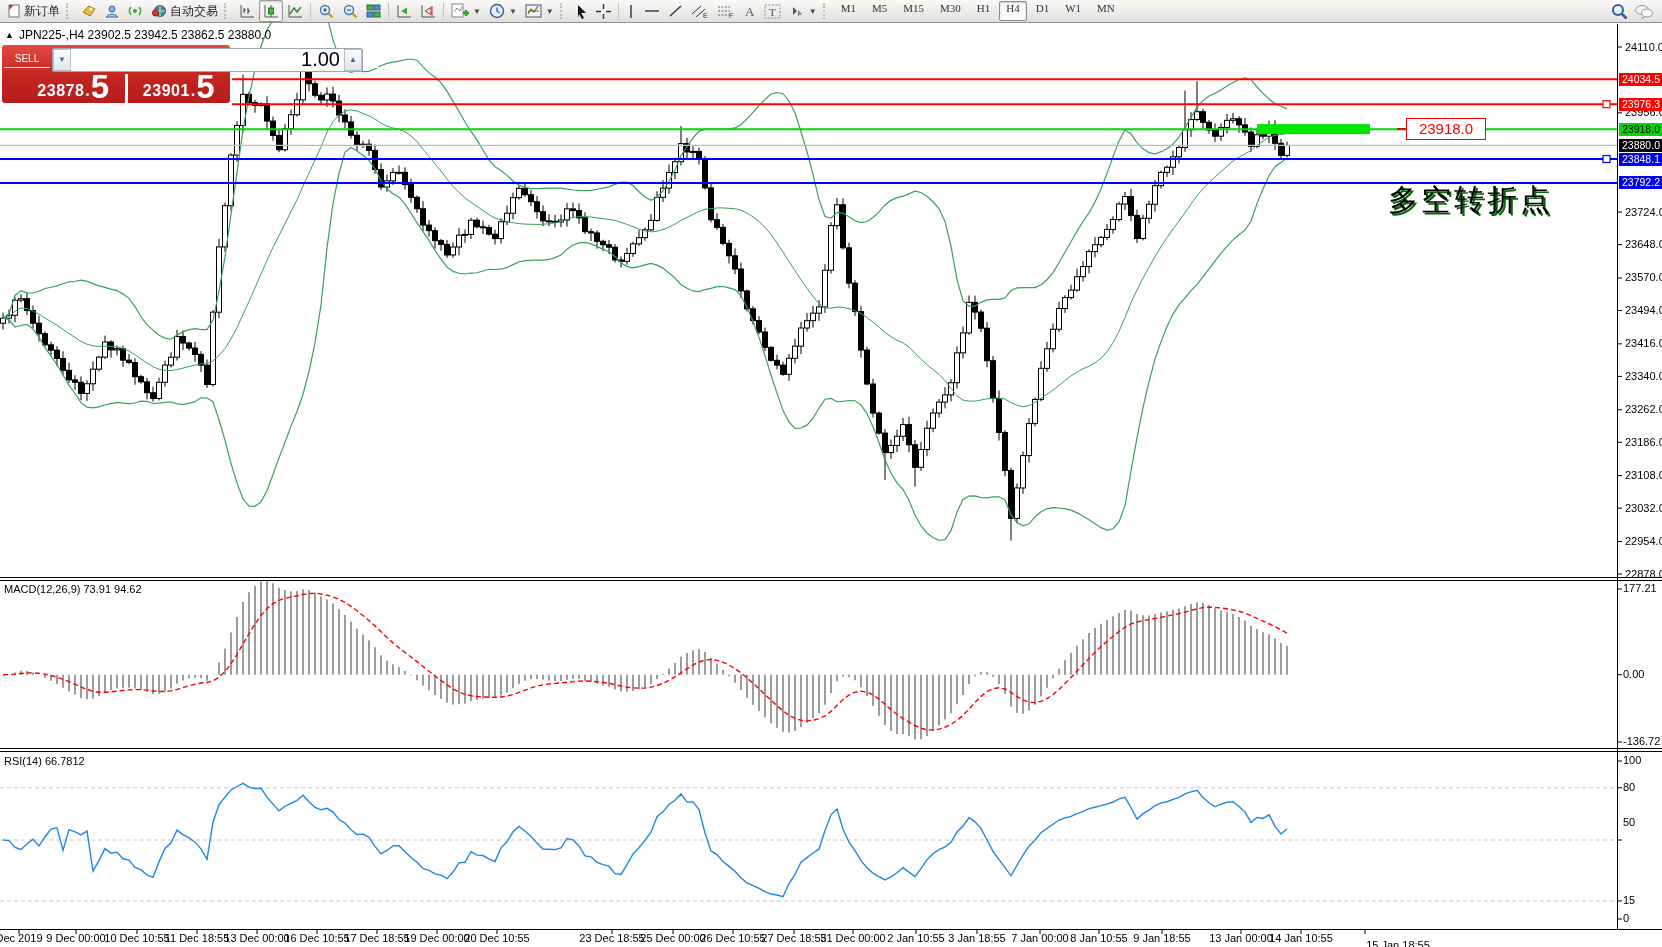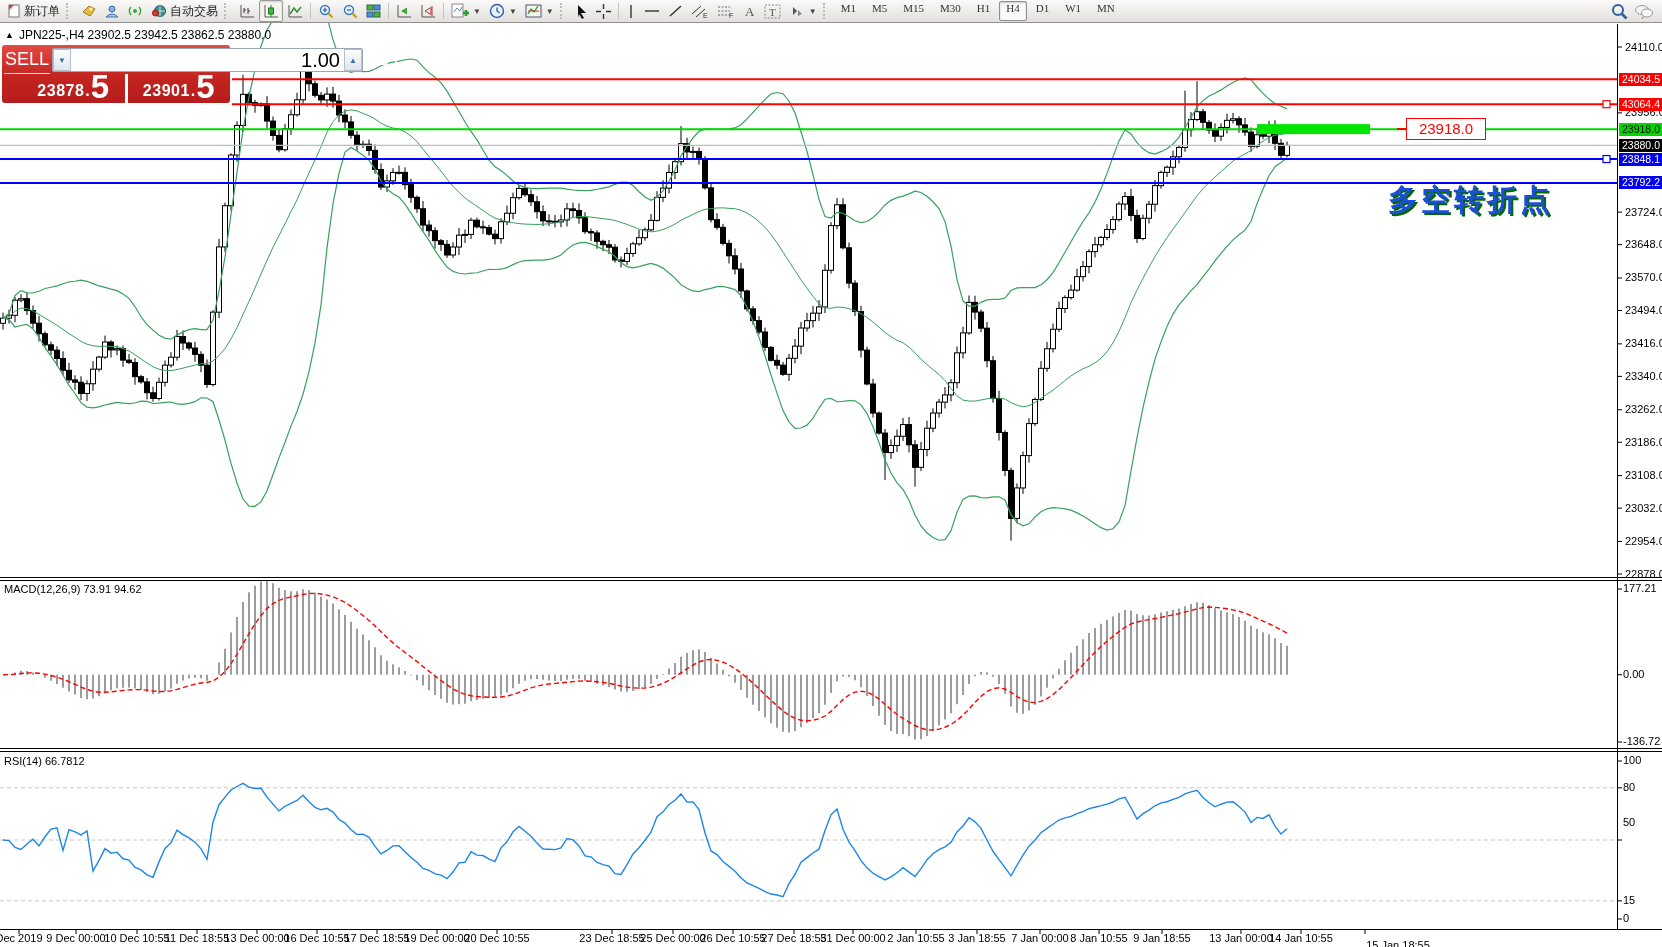--- a/index.html
+++ b/index.html
@@ -26,40 +26,40 @@
     text-align:center;z-index:4;font-family:"Liberation Sans",sans-serif;}
   .time-label{position:absolute;top:932px;transform:translateX(-50%);font-size:11px;color:#000;z-index:3;white-space:nowrap;}
   
   .symbol-line{position:absolute;left:5px;top:28px;font-size:12px;color:#000;z-index:6;display:flex;gap:5px;align-items:center;}
   .ind-label{position:absolute;left:4px;font-size:11px;color:#000;z-index:6;}
   
   .trade-panel{position:absolute;left:2px;top:45px;width:228px;height:58px;z-index:10;
     background:linear-gradient(#e34a42,#c32420 55%,#b51d1c);border-radius:3px;
     display:flex;flex-direction:column;color:#fff;}
   .tp-top{display:flex;height:28px;align-items:center;}
-  .tp-sell,.tp-buy{flex:0 0 46px;text-align:center;font-size:18px;font-weight:500;padding:2px 0 3px;margin:2px 2px 0;
+  .tp-sell,.tp-buy{flex:0 0 46px;text-align:center;font-size:10px;font-weight:500;padding:2px 0 3px;margin:2px 2px 0;
     border-bottom:1px solid rgba(255,255,255,.85);}
   .tp-buy{flex:1;}
   .stepper{flex:0 0 113px;height:22px;margin-top:2px;background:#fff;border:1px solid #9aa7b8;border-radius:2px;
     display:flex;align-items:stretch;}
   .step-btn{width:18px;background:linear-gradient(#fdfdfd,#dfe5ec);border:1px solid #b3bfcf;color:#3a6ea5;
     font-size:8px;display:flex;align-items:center;justify-content:center;padding:0;}
   .vol-input{flex:1;border:none;outline:none;font-size:20px;text-align:right;padding:0 4px;color:#000;min-width:0;
     font-family:"Liberation Sans",sans-serif;background:#fff;}
   .tp-bottom{display:flex;flex:1;margin-top:1px;padding-left:20px;}
   .tp-price{flex:1;display:flex;align-items:flex-end;justify-content:center;padding-bottom:3px;}
   .tp-price.sell{border-right:3px solid #fff;}
   .p-small{font-size:16px;font-weight:700;letter-spacing:.5px;}
   .p-dot{font-size:16px;font-weight:700;margin:0 1px;}
   .p-big{font-size:33px;font-weight:600;line-height:.8;}
   
   .callout{position:absolute;left:1406px;top:118px;width:78px;height:20px;border:1px solid #ff0000;background:#fff;
     color:#ff0000;font-size:15px;line-height:20px;text-align:center;z-index:8;}
   .callout:before{content:"";position:absolute;left:-10px;top:9px;width:9px;height:2px;background:#ff0000;}
-  .annotation{position:absolute;left:1388px;top:180px;font-size:30px;font-weight:bold;color:#1d4ed8;
+  .annotation{position:absolute;left:1388px;top:180px;font-size:30px;font-weight:normal;color:#000000;
     text-shadow:2px 2px 0 #026902;letter-spacing:3px;z-index:8;white-space:nowrap;}
 </style>
 </head>
 <body>
 
 <div class="toolbar">
   <div class="tb-btn">
     <span class="icon"><svg width="13" height="14">
           <rect x="1" y="1" width="10" height="12" fill="#fff" stroke="#777"></rect>
           <path d="M1 1h5l-5 5z" fill="#d33"></path>
@@ -1009,21 +1009,21 @@
   </div>
 </div>
 
 <div class="callout">23918.0</div>
 <div class="annotation">多空转折点</div>
 
 <div style="position:absolute;left:1618px;top:24px;width:44px;height:905px;z-index:2;"></div>
 <div style="position:absolute;left:0;top:930px;width:1662px;height:17px;z-index:2;"></div>
 
 <div class="badge" style="top: 72.7959px; background: rgb(255, 0, 0); color: rgb(255, 255, 255);">24034.5</div>
-<div class="badge" style="top: 97.6915px; background: rgb(255, 0, 0); color: rgb(255, 255, 255);">43064.4</div>
+<div class="badge" style="top: 97.6915px; background: rgb(255, 0, 0); color: rgb(255, 255, 255);">23976.3</div>
 <div class="badge" style="top: 122.63px; background: rgb(0, 216, 0); color: rgb(0, 0, 0);">23918.0</div>
 <div class="badge" style="top: 138.885px; background: rgb(0, 0, 0); color: rgb(255, 255, 255);">23880.0</div>
 <div class="badge" style="top: 152.53px; background: rgb(0, 0, 238); color: rgb(255, 255, 255);">23848.1</div>
 <div class="badge" style="top: 176.442px; background: rgb(0, 0, 238); color: rgb(255, 255, 255);">23792.2</div>
 <div class="axis-label" style="left: 1625px; top: 40.5px;">24110.0</div>
 <div class="axis-label" style="left: 1625px; top: 106.375px;">23956.0</div>
 <div class="axis-label" style="left: 1625px; top: 205.615px;">23724.0</div>
 <div class="axis-label" style="left: 1625px; top: 238.125px;">23648.0</div>
 <div class="axis-label" style="left: 1625px; top: 271.49px;">23570.0</div>
 <div class="axis-label" style="left: 1625px; top: 304px;">23494.0</div>

